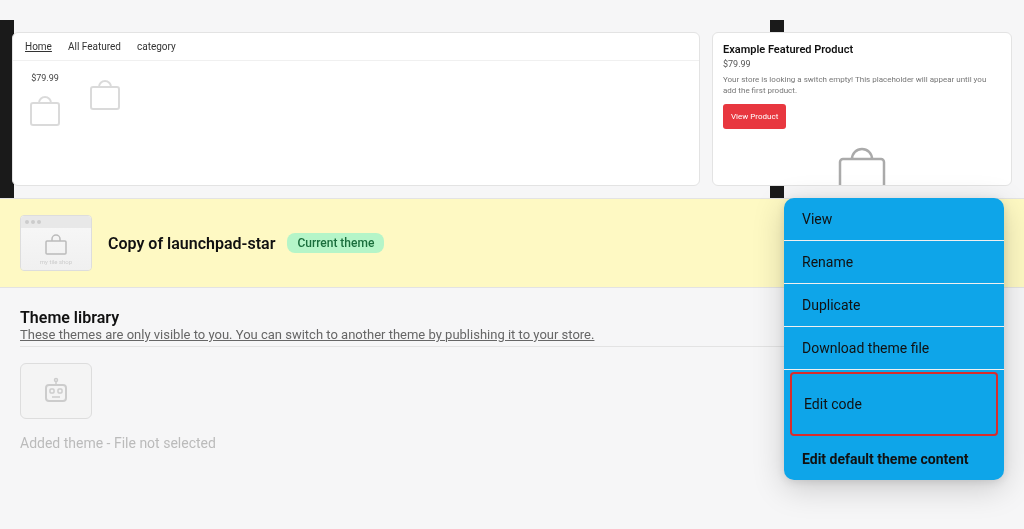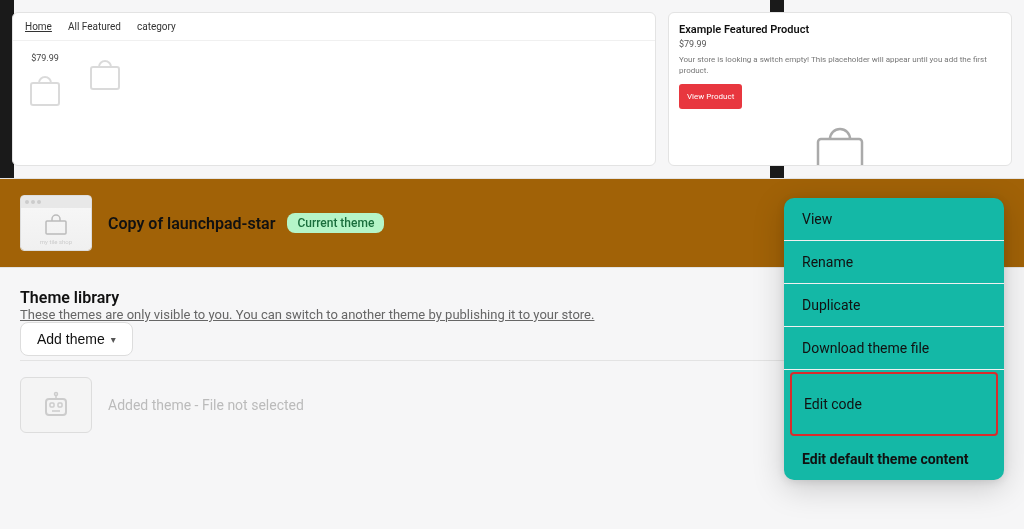--- a/index.html
+++ b/index.html
@@ -13,20 +13,21 @@
     }
 
     
     .preview-section {
       background: #f6f6f7;
       height: 178px;
       display: flex;
       gap: 0;
       overflow: hidden;
       position: relative;
+      margin-top: 20px;
     }
 
     .preview-left {
       flex: 1;
       background: #fff;
       border: 1px solid #e3e3e3;
       margin: 12px 6px 12px 12px;
       border-radius: 6px;
       overflow: hidden;
       position: relative;
@@ -64,21 +65,21 @@
       color: #444;
     }
 
     .preview-bag-icon {
       width: 40px;
       height: 40px;
       opacity: 0.3;
     }
 
     .preview-right {
-      width: 344px;
+      width: 300px;
       background: #fff;
       border: 1px solid #e3e3e3;
       margin: 12px 12px 12px 6px;
       border-radius: 6px;
       overflow: hidden;
       position: relative;
     }
 
     .preview-right-content {
       padding: 10px;
@@ -127,21 +128,21 @@
       position: absolute;
       right: 240px;
       top: 0;
       width: 14px;
       height: 178px;
       background: #1a1a1a;
     }
 
     
     .current-theme-section {
-      background: #a16207;
+      background: #fef9c3;
       border-top: 1px solid #e3e3e3;
       border-bottom: 1px solid #e3e3e3;
       padding: 16px 20px;
       display: flex;
       align-items: center;
       gap: 16px;
       position: relative;
       z-index: 1;
     }
 
@@ -246,21 +247,20 @@
     .library-section {
       padding: 20px 20px 16px;
       position: relative;
     }
 
     .library-header {
       display: flex;
       justify-content: space-between;
       align-items: flex-start;
       margin-bottom: 4px;
-      flex-direction: column;
     }
 
     .library-title {
       font-size: 16px;
       font-weight: 600;
       color: #111;
     }
 
     .library-desc {
       font-size: 13px;
@@ -285,24 +285,24 @@
     }
 
     .add-theme-btn .chevron {
       font-size: 10px;
       color: #555;
     }
 
     
     .library-item {
       display: flex;
-      align-items: center;
       gap: 16px;
       padding: 16px 0;
       border-top: 1px solid #e3e3e3;
+      flex-direction: column;
     }
 
     .library-thumbnail {
       width: 72px;
       height: 56px;
       background: #f4f4f4;
       border-radius: 6px;
       border: 1px solid #ddd;
       display: flex;
       align-items: center;
@@ -314,21 +314,21 @@
       font-size: 14px;
       color: #bbb;
     }
 
     
     .dropdown-menu {
       position: absolute;
       right: 20px;
       top: 198px;
       width: 220px;
-      background: #14b8a6;
+      background: #0ea5e9;
       border-radius: 10px;
       box-shadow: 0 8px 32px rgba(0,0,0,0.18), 0 2px 8px rgba(0,0,0,0.10);
       z-index: 100;
       overflow: hidden;
     }
 
     .dropdown-item {
       padding: 13px 18px;
       font-size: 14px;
       color: #111;

